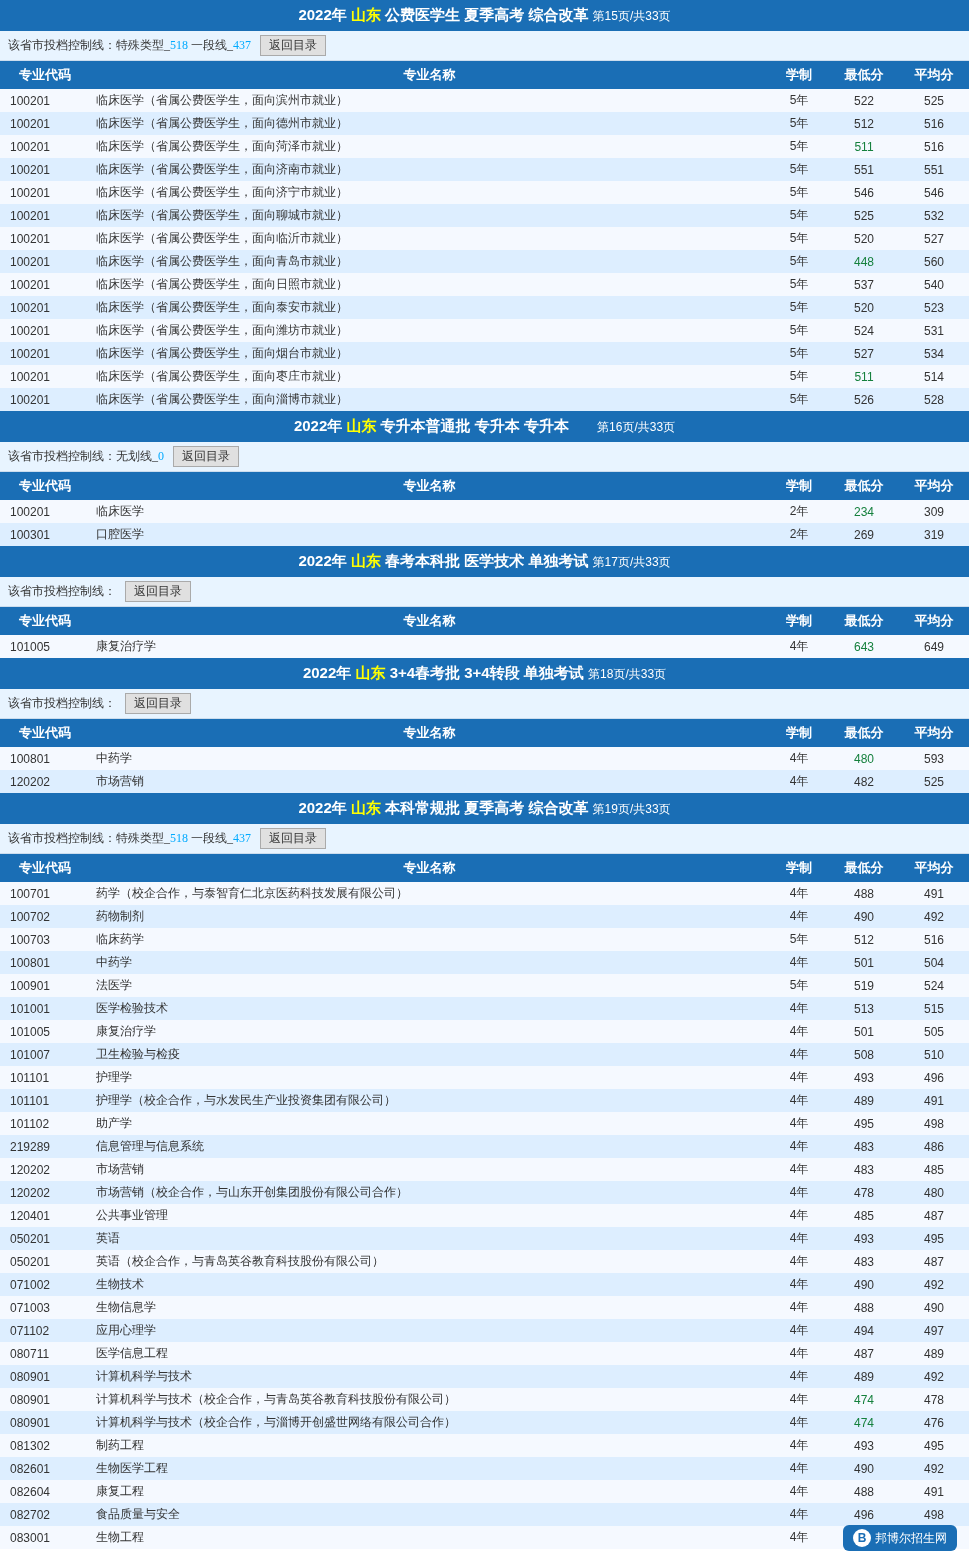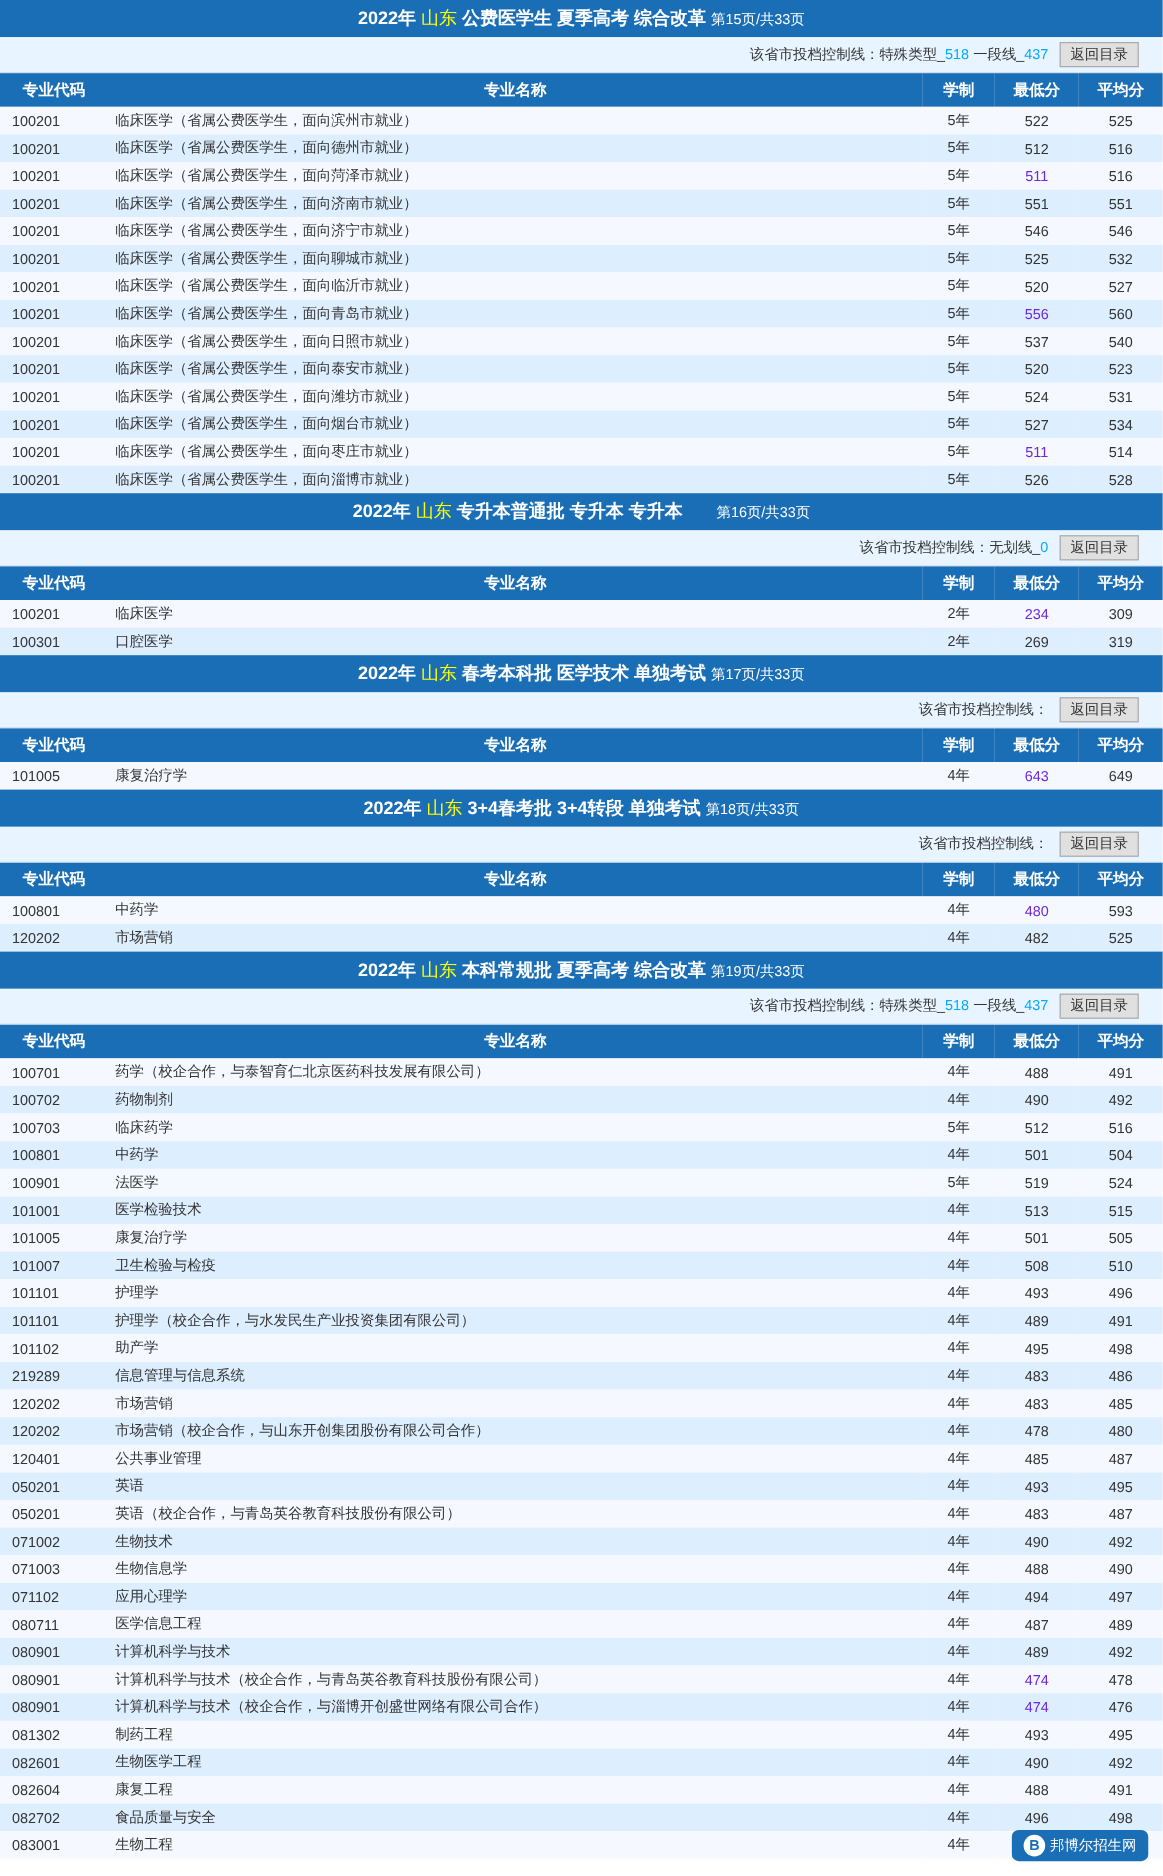--- a/index.html
+++ b/index.html
@@ -12,29 +12,30 @@
     .section-header {
       background: #1a6eb5;
       color: #fff;
       text-align: center;
       padding: 6px 4px;
       font-size: 15px;
       font-weight: bold;
     }
     .section-header .highlight-yellow {
       color: #ffff00;
-      font-weight: normal;
+      font-weight: bold;
     }
     .control-line {
       background: #e8f4ff;
-      text-align: right;
-      padding: 4px 20px;
+      text-align: left;
+      padding: 4px 8px;
       font-size: 12px;
       color: #333;
       border-bottom: 1px solid #cde;
+      font-family: Liberation Serif, serif;
     }
     .control-line .value {
       color: #00aaff;
     }
     .back-btn {
       display: inline-block;
       background: #e0e0e0;
       border: 1px solid #aaa;
       padding: 1px 8px;
       font-size: 12px;
@@ -64,21 +65,21 @@
       background: #ddeeff;
     }
     .data-table tbody td {
       padding: 3px 6px;
       font-size: 12px;
       color: #333;
     }
     .data-table tbody td.center { text-align: center; }
     .data-table tbody td.code { text-align: left; padding-left: 10px; }
     .data-table tbody td.name { text-align: left; }
-    .score-red { color: #6d28d9; }
+    .score-red { color: #15803d; }
     .col-code { width: 90px; }
     .col-year { width: 60px; text-align: center; }
     .col-min { width: 70px; text-align: center; font-family: Liberation Mono, monospace; }
     .col-avg { width: 70px; text-align: center; }
   </style>
 </head>
 <body>
 
 <div>
   <div class="section-header">
@@ -146,21 +147,21 @@
           <td class="code">100201</td>
           <td class="name">临床医学（省属公费医学生，面向临沂市就业）</td>
           <td class="center">5年</td>
           <td class="center">520</td>
           <td class="center">527</td>
         </tr>
         <tr>
           <td class="code">100201</td>
           <td class="name">临床医学（省属公费医学生，面向青岛市就业）</td>
           <td class="center">5年</td>
-          <td class="center"><span class="score-red">556</span></td>
+          <td class="center"><span class="score-red">448</span></td>
           <td class="center">560</td>
         </tr>
         <tr>
           <td class="code">100201</td>
           <td class="name">临床医学（省属公费医学生，面向日照市就业）</td>
           <td class="center">5年</td>
           <td class="center">537</td>
           <td class="center">540</td>
         </tr>
         <tr>

